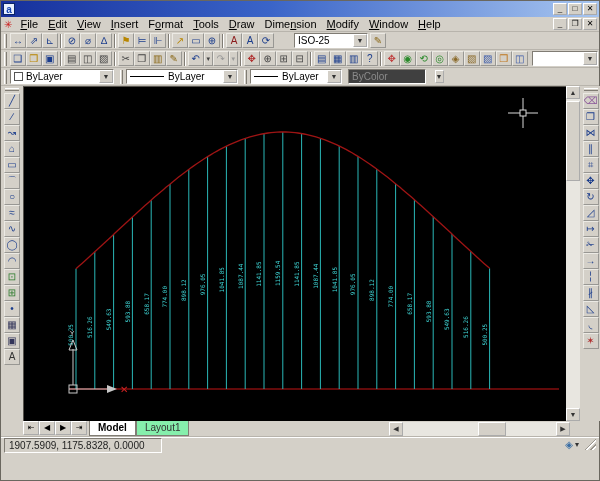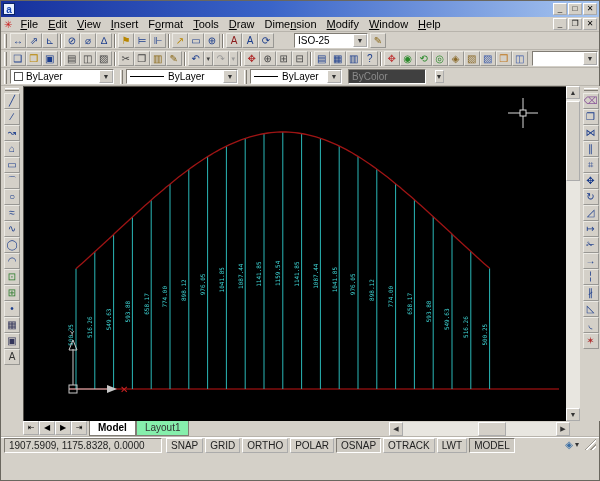--- a/index.html
+++ b/index.html
@@ -352,30 +352,20 @@
       <div class="htrack">
         <div class="hthumb"></div>
       </div>
       <div class="hscrollbtn">▶</div>
     </div>
   </div>
 
 
   <div class="statusbar">
     <div class="coords">1907.5909, 1175.8328, 0.0000</div>
-    <span id="status-toggles" style="display:flex;align-items:center">
-        <span class="toggle">SNAP</span>
-        <span class="toggle">GRID</span>
-        <span class="toggle">ORTHO</span>
-        <span class="toggle">POLAR</span>
-        <span class="toggle pressed">OSNAP</span>
-        <span class="toggle">OTRACK</span>
-        <span class="toggle">LWT</span>
-        <span class="toggle pressed">MODEL</span>
-      </span>
     <span class="statfill"></span>
     <span class="tray">
       <span class="trayicon">◈</span>
       <span class="trayarrow">▾</span>
       <span class="sizegrip"></span>
     </span>
   </div>
 
 </div>
 

